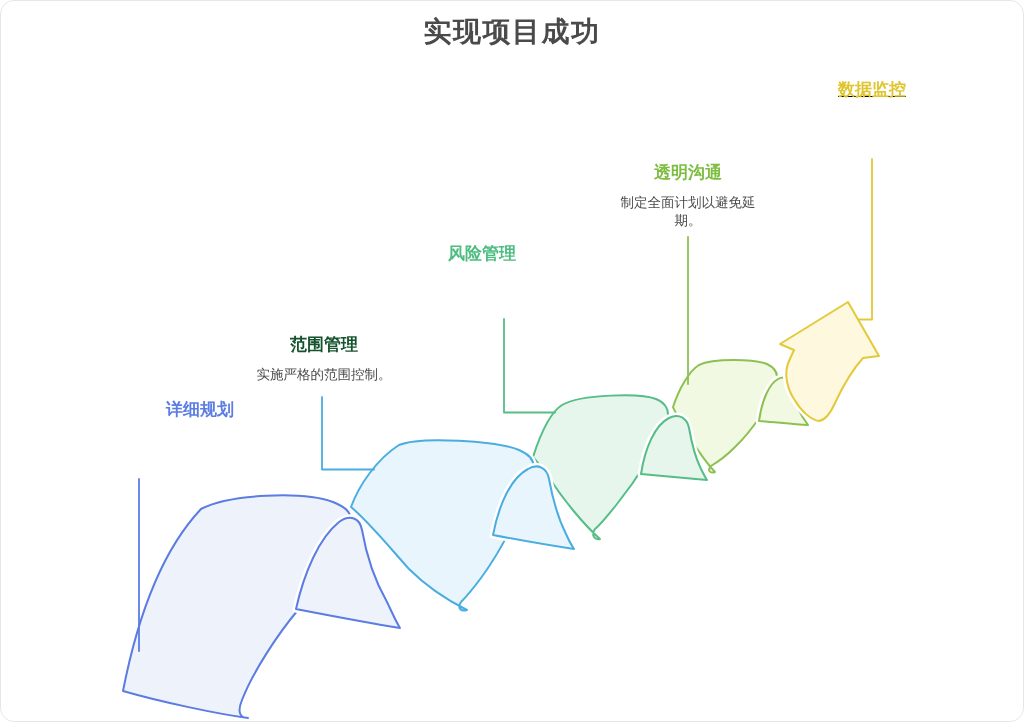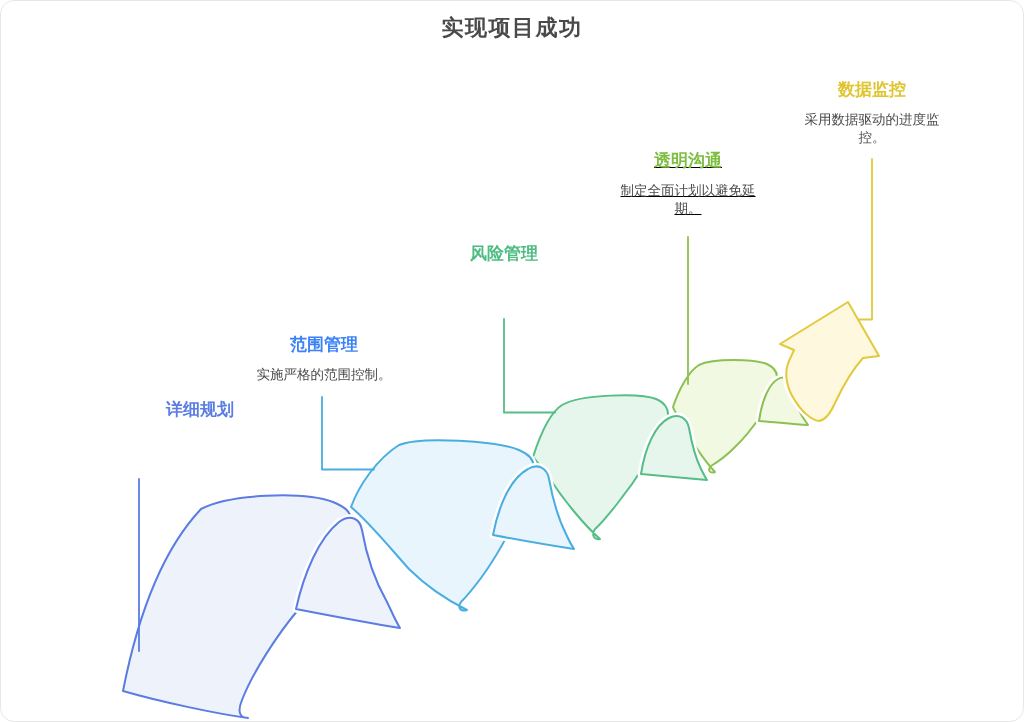--- a/index.html
+++ b/index.html
@@ -2,34 +2,34 @@
 <html><head>
 <meta charset="utf-8">
 <style>
   html,body{margin:0;padding:0;background:#ffffff;font-family:"Liberation Sans","DejaVu Sans",sans-serif;}
   .card{
     position:relative;width:1024px;height:722px;box-sizing:border-box;
     background:#ffffff;border:1px solid #e7e7e7;border-radius:14px;overflow:hidden;
   }
   .main-title{
     position:absolute;top:12px;left:0;width:100%;text-align:center;
-    font-size:22px;font-weight:bold;color:#4a4a4a;letter-spacing:1.5px;
+    font-size:28px;font-weight:bold;color:#4a4a4a;letter-spacing:1.5px;
   }
   .diagram-svg{position:absolute;left:0;top:0;}
   
   .halo{stroke:#ffffff;stroke-width:7;stroke-linejoin:round;stroke-linecap:round;}
   .edge{fill-opacity:1;stroke-width:2;stroke-linejoin:round;stroke-linecap:round;}
   .fill1{fill:#eef2fb;} .fill2{fill:#e9f5fc;} .fill3{fill:#e6f6ed;} .fill4{fill:#f2f9e3;} .fill5{fill:#fdf8de;}
   .st1{stroke:#5b7ce2;} .st2{stroke:#49ade0;} .st3{stroke:#55bd85;} .st4{stroke:#8cc152;} .st5{stroke:#e3c93c;}
   .leader{fill:none;stroke-width:1.8;stroke-linecap:round;stroke-linejoin:round;}
   
   .step-label{position:absolute;transform:translateX(-50%);text-align:center;width:190px;}
   .step-title{display:block;font-size:17px;font-weight:bold;margin-bottom:10px;}
   .step-desc{display:block;font-size:13.5px;line-height:18px;color:#4b4b4b;width:10.6em;margin:0 auto;line-break:strict;}
-  .c1{color:#5b7ce2;text-align:right;} .c2{color:#3b82f6;} .c3{color:#4cbc80;} .c4{color:#7dbd3f;} .c5{color:#dfc52f;}
+  .c1{color:#5b7ce2;text-align:right;} .c2{color:#14532d;} .c3{color:#4cbc80;} .c4{color:#7dbd3f;} .c5{color:#dfc52f;}
 </style>
 </head>
 <body>
 
 <div class="card">
 
   <div class="main-title">实现项目成功</div>
 
   <svg class="diagram-svg" width="1024" height="722" viewBox="0 0 1024 722" xmlns="http://www.w3.org/2000/svg">
     <defs>
@@ -86,27 +86,26 @@
 
   <div class="step-label" style="left:138px;top:397px;">
     <span class="step-title c1">详细规划</span>
   </div>
 
   <div class="step-label" style="left:323px;top:332px;">
     <span class="step-title c2">范围管理</span>
     <span class="step-desc">实施严格的范围控制。</span>
   </div>
 
-  <div class="step-label" style="left:503px;top:241px;">
+  <div class="step-label" style="left:481px;top:241px;">
     <span class="step-title c3">风险管理</span>
   </div>
 
-  <div class="step-label" style="left:687px;top:148px;text-decoration:underline;">
+  <div class="step-label" style="left:687px;top:160px;">
     <span class="step-title c4">透明沟通</span>
     <span class="step-desc">制定全面计划以避免延期。</span>
   </div>
 
-  <div class="step-label" style="left:871px;top:77px;">
+  <div class="step-label" style="left:871px;top:77px;text-decoration:underline;">
     <span class="step-title c5">数据监控</span>
-    <span class="step-desc">采用数据驱动的进度监控。</span>
   </div>
 
 </div>
 
 </body></html>

